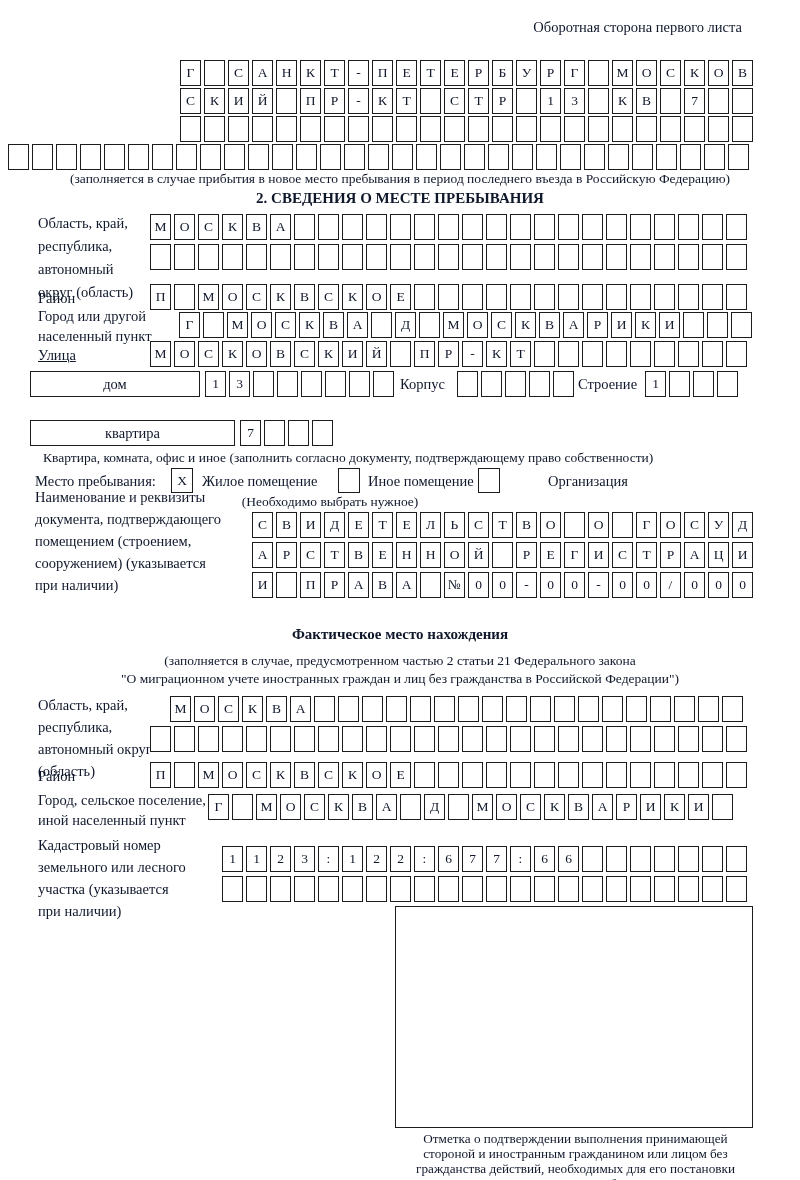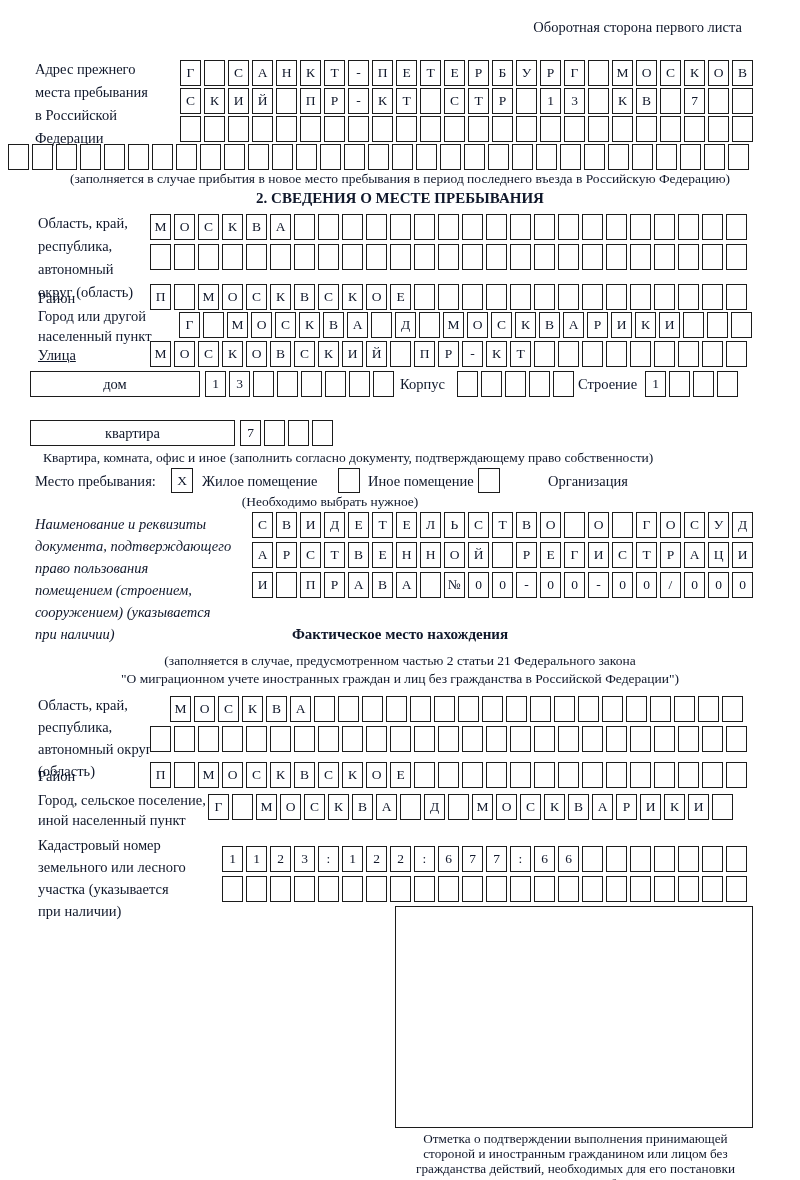--- a/index.html
+++ b/index.html
@@ -32,26 +32,20 @@
     box-sizing:border-box; border:1.5px solid #1c1c1c; background:#fff;
   }
 </style>
 </head>
 <body>
 
 <div class="page">
 
   <div class="abs label" style="top:16px; right:58px;">Оборотная сторона первого листа</div>
 
-  <div class="abs label" style="left:35px; top:58px; width:145px;">
-      <div>Адрес прежнего</div>
-      <div>места пребывания</div>
-      <div>в Российской</div>
-      <div>Федерации</div>
-    </div>
   <div class="row" style="left:180px; top:60px;">
       <span class="cell">Г</span>
       <span class="cell"></span>
       <span class="cell">С</span>
       <span class="cell">А</span>
       <span class="cell">Н</span>
       <span class="cell">К</span>
       <span class="cell">Т</span>
       <span class="cell">-</span>
       <span class="cell">П</span>
@@ -348,24 +342,23 @@
 
   <div class="abs label" style="left:35px; top:470px;">Место пребывания:</div>
   <div class="abs checkbox" style="left:171px; top:468px;">X</div>
   <div class="abs label" style="left:202px; top:470px;">Жилое помещение</div>
   <div class="abs checkbox" style="left:338px; top:468px;"></div>
   <div class="abs label" style="left:368px; top:470px;">Иное помещение</div>
   <div class="abs checkbox" style="left:478px; top:468px;"></div>
   <div class="abs label" style="left:548px; top:470px;">Организация</div>
   <div class="abs caption" style="left:180px; top:494px; width:300px; text-align:center;">(Необходимо выбрать нужное)</div>
 
-  <div class="abs label-22" style="left:35px; top:513px; width:215px;font-style:italic;">
+  <div class="abs label-22" style="left:35px; top:486px; width:215px;">
       <div>Наименование и реквизиты</div>
       <div>документа, подтверждающего</div>
-      <div>право пользования</div>
       <div>помещением (строением,</div>
       <div>сооружением) (указывается</div>
       <div>при наличии)</div>
     </div>
   <div class="row" style="left:252px; top:512px;">
       <span class="cell">С</span>
       <span class="cell">В</span>
       <span class="cell">И</span>
       <span class="cell">Д</span>
       <span class="cell">Е</span>

